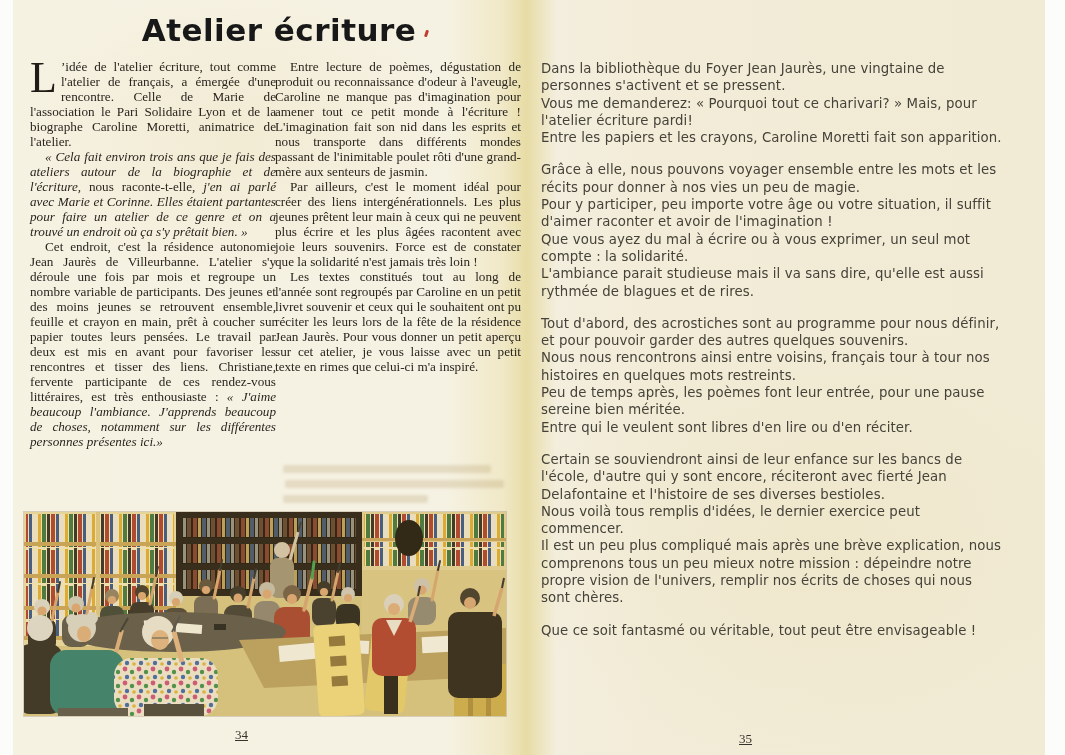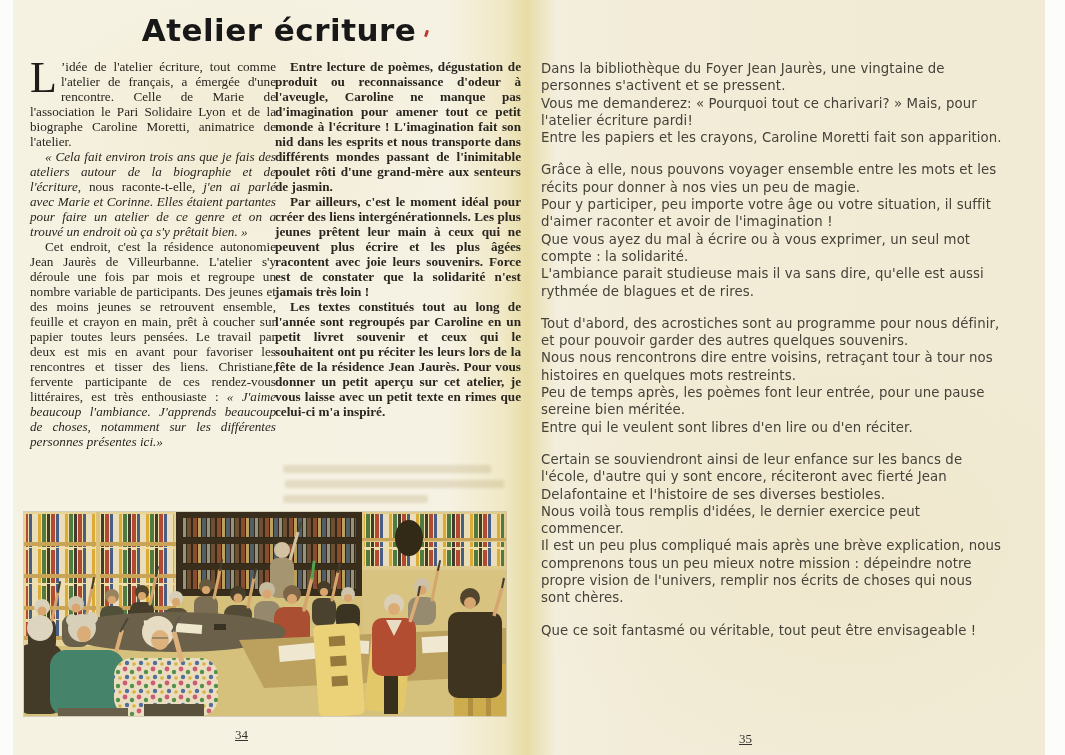--- a/index.html
+++ b/index.html
@@ -26,21 +26,21 @@
     transform:translateX(12px);
   }
   .red-speck{position:absolute;left:412px;top:30px;width:3px;height:7px;background:#c03a30;transform:rotate(18deg);border-radius:1px;}
 
   .col{
     position:absolute;top:59px;
     font-family:"Liberation Serif",serif;font-size:13.2px;line-height:15px;
     color:#2a251f;text-align:justify;
   }
   .col1{left:17px;width:246px;}
-  .col2{left:262px;width:246px;font-weight:bold;}
+  .col2{left:262px;width:246px;}
   .col p{margin:0;text-indent:15px;}
   .col p.first{text-indent:0;}
   .dropcap{float:left;font-size:44px;line-height:32px;padding:3px 4px 0 0;color:#201b16;text-indent:0;}
   .it{font-style:italic;}
 
   .ghost{position:absolute;left:270px;top:458px;width:226px;}
   .ghost i{display:block;height:8px;margin:7px 0;background:rgba(163,138,80,.22);filter:blur(1.6px);border-radius:2px;}
   .ghost i:nth-child(1){width:92%;}
   .ghost i:nth-child(2){width:97%;margin-left:2px;}
   .ghost i:nth-child(3){width:64%;}
@@ -320,21 +320,21 @@
         <div>Entre les papiers et les crayons, Caroline Moretti fait son apparition.</div>
       </div>
       <div class="group">
         <div>Grâce à elle, nous pouvons voyager ensemble entre les mots et les récits pour donner à nos vies un peu de magie.</div>
         <div>Pour y participer, peu importe votre âge ou votre situation, il suffit d'aimer raconter et avoir de l'imagination !</div>
         <div>Que vous ayez du mal à écrire ou à vous exprimer, un seul mot compte : la solidarité.</div>
         <div>L'ambiance parait studieuse mais il va sans dire, qu'elle est aussi rythmée de blagues et de rires.</div>
       </div>
       <div class="group">
         <div>Tout d'abord, des acrostiches sont au programme pour nous définir, et pour pouvoir garder des autres quelques souvenirs.</div>
-        <div>Nous nous rencontrons dire entre voisins, retraçant tour à tour nos histoires en quelques mots restreints.</div>
+        <div>Nous nous rencontrons ainsi entre voisins, français tour à tour nos histoires en quelques mots restreints.</div>
         <div>Peu de temps après, les poèmes font leur entrée, pour une pause sereine bien méritée.</div>
         <div>Entre qui le veulent sont libres d'en lire ou d'en réciter.</div>
       </div>
       <div class="group">
         <div>Certain se souviendront ainsi de leur enfance sur les bancs de l'école, d'autre qui y sont encore, réciteront avec fierté Jean Delafontaine et l'histoire de ses diverses bestioles.</div>
         <div>Nous voilà tous remplis d'idées, le dernier exercice peut commencer.</div>
         <div>Il est un peu plus compliqué mais après une brève explication, nous comprenons tous un peu mieux notre mission : dépeindre notre propre vision de l'univers, remplir nos écrits de choses qui nous sont chères.</div>
       </div>
       <div class="group">
         <div>Que ce soit fantasmé ou véritable, tout peut être envisageable !</div>

